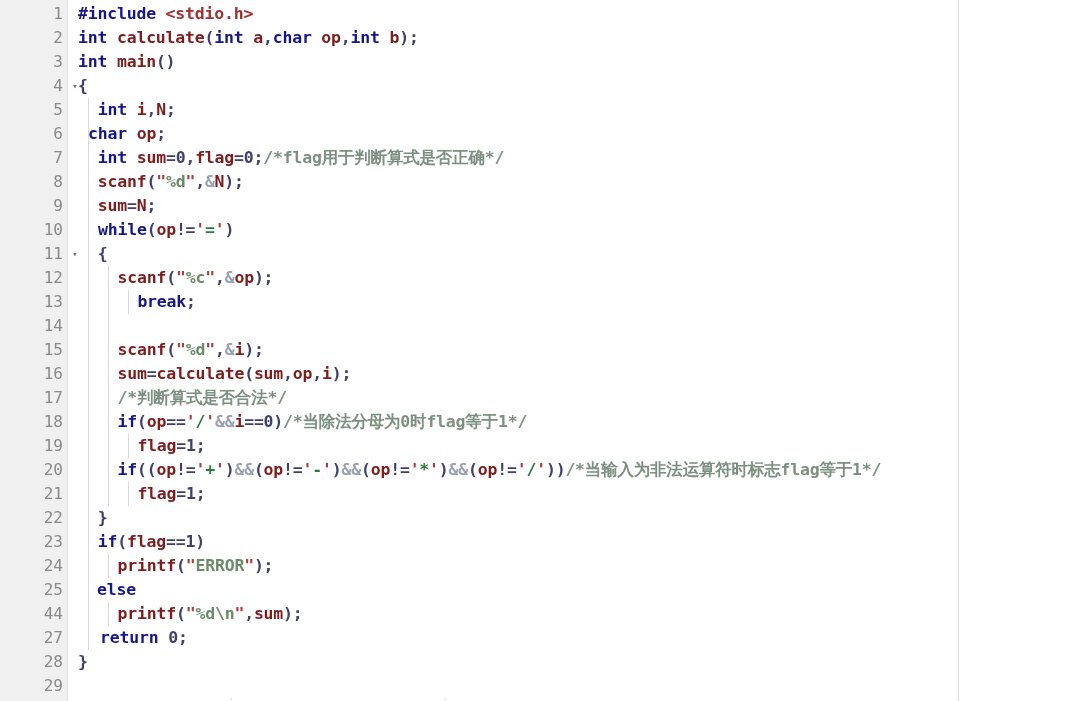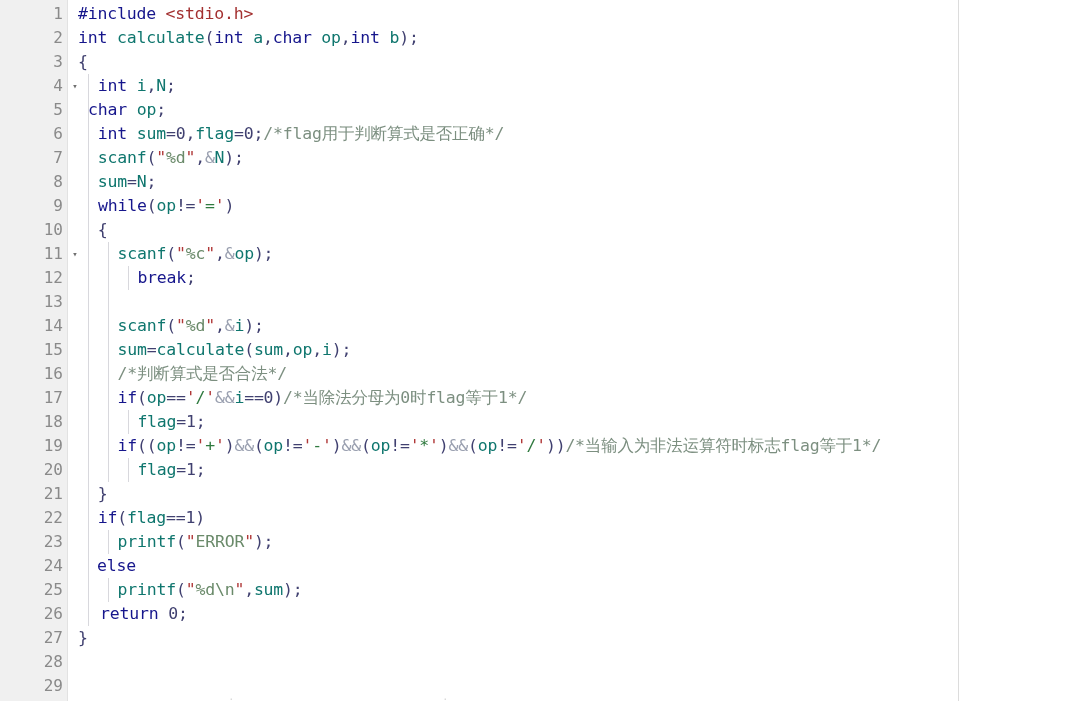--- a/index.html
+++ b/index.html
@@ -63,20 +63,21 @@
 
   
   #code {
     position: absolute;
     left: 68px; top: 0;
     width: 1001px;
     height: 701px;
     padding-top: 2px;
     box-sizing: border-box;
     overflow: hidden;
+    font-weight: bold;
   }
   .cline {
     height: 24px;
     line-height: 24px;
     font-size: 16.5px;
     white-space: pre;
     color: #202060;
     padding-left: 10px;
     position: relative;
     font-family: "DejaVu Sans Mono", "Liberation Mono", monospace;
@@ -86,21 +87,21 @@
   
   .kw   { color: #16168c; }
   .pp   { color: #16168c; }
   .inc  { color: #a33030; }
   .str  { color: #6a8a6a; }
   .q    { color: #b03838; }
   .chr  { color: #2f7a3f; }
   .cmt  { color: #7c8f80; }
   .op   { color: #404070; }
   .amp  { color: #9aa0b0; }
-  .plain{ color: #0f766e; }
+  .plain{ color: #7f1d1d; }
 
   
   .guide {
     position: absolute;
     width: 1px;
     background: #d8d8dd;
     top: 0;
     height: 24px;
   }
 
@@ -146,30 +147,31 @@
         <div class="gline"><span class="num">16</span></div>
         <div class="gline"><span class="num">17</span></div>
         <div class="gline"><span class="num">18</span></div>
         <div class="gline"><span class="num">19</span></div>
         <div class="gline"><span class="num">20</span></div>
         <div class="gline"><span class="num">21</span></div>
         <div class="gline"><span class="num">22</span></div>
         <div class="gline"><span class="num">23</span></div>
         <div class="gline"><span class="num">24</span></div>
         <div class="gline"><span class="num">25</span></div>
-        <div class="gline"><span class="num">26</span></div>
+        <div class="gline"><span class="num">44</span></div>
         <div class="gline"><span class="num">27</span></div>
         <div class="gline"><span class="num">28</span></div>
         <div class="gline"><span class="num">29</span></div>
       </div>
   </div>
 
   <div id="code">
       <div class="cline"><span style="margin-left: 0px;"><span class="pp">#include</span><span class="op"> </span><span class="inc">&lt;stdio.h&gt;</span></span></div>
       <div class="cline"><span style="margin-left: 0px;"><span class="kw">int</span><span class="op"> </span><span class="plain">calculate</span><span class="op">(</span><span class="kw">int</span><span class="op"> </span><span class="plain">a</span><span class="op">,</span><span class="kw">char</span><span class="op"> </span><span class="plain">op</span><span class="op">,</span><span class="kw">int</span><span class="op"> </span><span class="plain">b</span><span class="op">)</span><span class="op">;</span></span></div>
+      <div class="cline"><span style="margin-left: 0px;"><span class="kw">int</span><span class="op"> </span><span class="plain">main</span><span class="op">(</span><span class="op">)</span></span></div>
       <div class="cline"><span style="margin-left: 0px;"><span class="op">{</span></span></div>
       <div class="cline"><div class="guide" style="left: 20px;"></div><span style="margin-left: 19.8px;"><span class="kw">int</span><span class="op"> </span><span class="plain">i</span><span class="op">,</span><span class="plain">N</span><span class="op">;</span></span></div>
       <div class="cline"><div class="guide" style="left: 20px;"></div><span style="margin-left: 10px;"><span class="kw">char</span><span class="op"> </span><span class="plain">op</span><span class="op">;</span></span></div>
       <div class="cline"><div class="guide" style="left: 20px;"></div><span style="margin-left: 19.8px;"><span class="kw">int</span><span class="op"> </span><span class="plain">sum</span><span class="op">=</span><span class="op">0</span><span class="op">,</span><span class="plain">flag</span><span class="op">=</span><span class="op">0</span><span class="op">;</span><span class="cmt">/*flag用于判断算式是否正确*/</span></span></div>
       <div class="cline"><div class="guide" style="left: 20px;"></div><span style="margin-left: 19.8px;"><span class="plain">scanf</span><span class="op">(</span><span class="q">"</span><span class="str">%d</span><span class="q">"</span><span class="op">,</span><span class="amp">&amp;</span><span class="plain">N</span><span class="op">)</span><span class="op">;</span></span></div>
       <div class="cline"><div class="guide" style="left: 20px;"></div><span style="margin-left: 19.8px;"><span class="plain">sum</span><span class="op">=</span><span class="plain">N</span><span class="op">;</span></span></div>
       <div class="cline"><div class="guide" style="left: 20px;"></div><span style="margin-left: 20px;"><span class="kw">while</span><span class="op">(</span><span class="plain">op</span><span class="op">!</span><span class="op">=</span><span class="q">'</span><span class="chr">=</span><span class="q">'</span><span class="op">)</span></span></div>
       <div class="cline"><div class="guide" style="left: 20px;"></div><span style="margin-left: 19.8px;"><span class="op">{</span></span></div>
       <div class="cline"><div class="guide" style="left: 20px;"></div><div class="guide" style="left: 39.8px;"></div><span style="margin-left: 39.6px;"><span class="plain">scanf</span><span class="op">(</span><span class="q">"</span><span class="str">%c</span><span class="q">"</span><span class="op">,</span><span class="amp">&amp;</span><span class="plain">op</span><span class="op">)</span><span class="op">;</span></span></div>
       <div class="cline"><div class="guide" style="left: 20px;"></div><div class="guide" style="left: 39.8px;"></div><div class="guide" style="left: 59.6px;"></div><span style="margin-left: 59.4px;"><span class="kw">break</span><span class="op">;</span></span></div>

